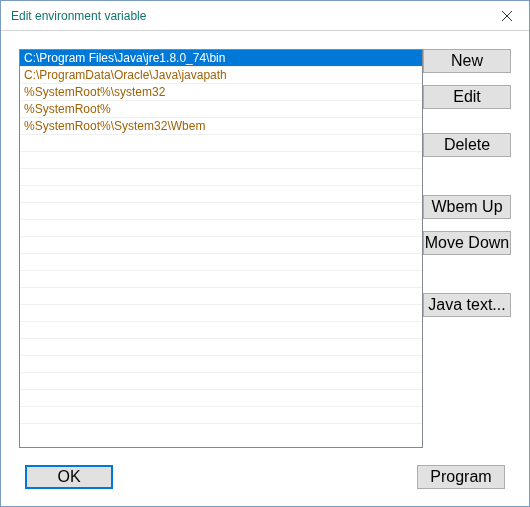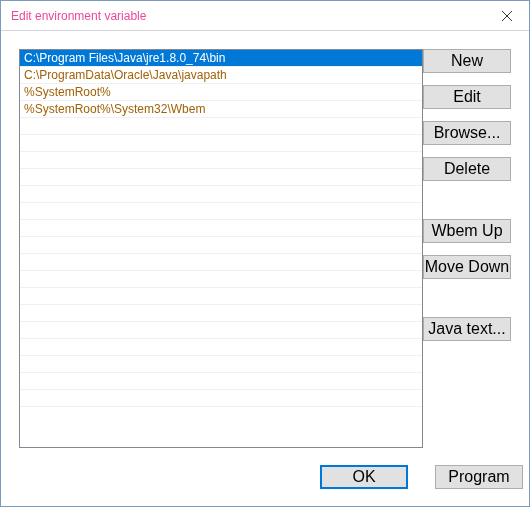--- a/index.html
+++ b/index.html
@@ -22,21 +22,21 @@
     height: 30px;
     background: #ffffff;
     border-bottom: 1px solid #d4d4d4;
     display: flex;
     align-items: center;
     justify-content: space-between;
     padding-left: 10px;
   }
   .title {
     font-size: 12px;
-    color: #ec4899;
+    color: #0f766e;
   }
   .close-btn {
     width: 45px;
     height: 29px;
     display: flex;
     align-items: center;
     justify-content: center;
     color: #333;
     font-size: 13px;
   }
@@ -80,22 +80,22 @@
     color: #000;
     cursor: default;
     padding: 0;
   }
   .gap-s { height: 12px; }
   .gap-m { height: 38px; }
   .footer {
     height: 58px;
     display: flex;
     align-items: center;
-    justify-content: flex-end;
-    padding: 0 6px;
+    justify-content: space-between;
+    padding: 0 24px;
     gap: 27px;
   }
   .footer .btn {
     width: 88px;
   }
   .btn.default {
     border: 1px solid #0078d7;
     box-shadow: inset 0 0 0 1px #0078d7;
   }
 </style>
@@ -112,20 +112,21 @@
         <line x1="10" y1="0" x2="0" y2="10" stroke="#333" stroke-width="1"></line>
       </svg>
     </div>
   </div>
 
   <div class="content">
 
     <div class="listbox" id="listbox">
         <div class="list-item selected">C:\Program Files\Java\jre1.8.0_74\bin</div>
         <div class="list-item">C:\ProgramData\Oracle\Java\javapath</div>
+        <div class="list-item">%SystemRoot%\system32</div>
         <div class="list-item">%SystemRoot%</div>
         <div class="list-item">%SystemRoot%\System32\Wbem</div>
         <div class="list-item">&nbsp;</div>
         <div class="list-item">&nbsp;</div>
         <div class="list-item">&nbsp;</div>
         <div class="list-item">&nbsp;</div>
         <div class="list-item">&nbsp;</div>
         <div class="list-item">&nbsp;</div>
         <div class="list-item">&nbsp;</div>
         <div class="list-item">&nbsp;</div>
@@ -138,21 +139,20 @@
         <div class="list-item">&nbsp;</div>
         <div class="list-item">&nbsp;</div>
         <div class="list-item">&nbsp;</div>
       </div>
 
     <div class="buttons-col">
       <button class="btn">New</button>
       <div class="gap-s"></div>
       <button class="btn">Edit</button>
       <div class="gap-s"></div>
-      <button class="btn">Browse...</button>
       <div class="gap-s"></div>
       <button class="btn">Delete</button>
       <div class="gap-m"></div>
       <button class="btn">Wbem Up</button>
       <div class="gap-s"></div>
       <button class="btn">Move Down</button>
       <div class="gap-m"></div>
       <button class="btn">Java text...</button>
     </div>
 

